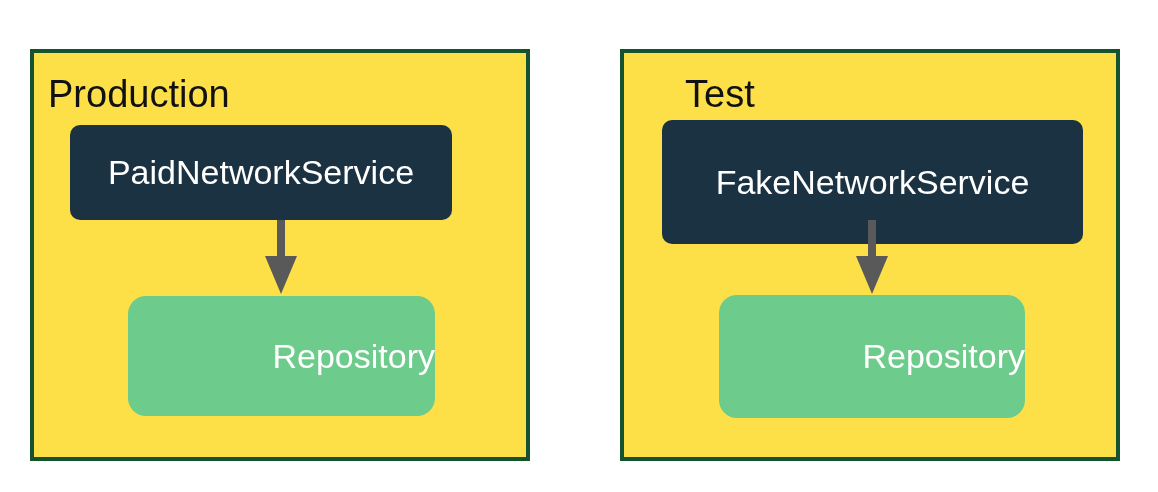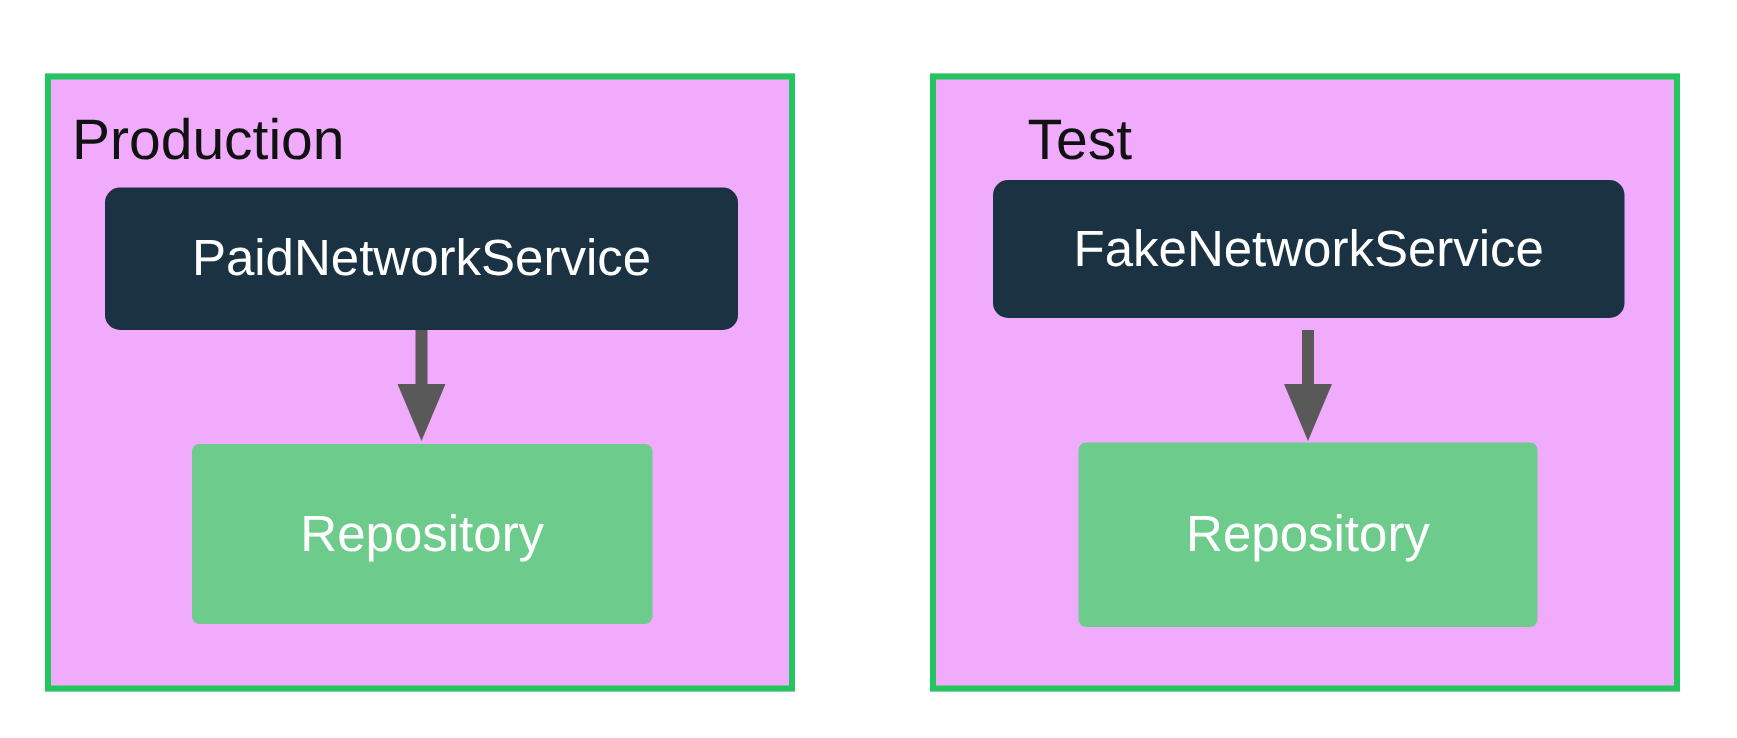--- a/index.html
+++ b/index.html
@@ -12,22 +12,22 @@
     height: 492px;
     position: relative;
     font-family: "Liberation Sans", sans-serif;
     overflow: hidden;
   }
   .env-container {
     position: absolute;
     top: 49px;
     width: 500px;
     height: 412px;
-    border: 4px solid #22c55e;
-    background: #f0abfc;
+    border: 4px solid #14532d;
+    background: #fde047;
     box-sizing: border-box;
   }
   .env-container.production { left: 30px; }
   .env-container.test       { left: 620px; }
 
   .env-label {
     position: absolute;
     top: 22px;
     font-size: 38px;
     line-height: 1;
@@ -42,41 +42,41 @@
     background: #1b3242;
     border-radius: 10px;
     display: flex;
     align-items: center;
     justify-content: center;
     color: #ffffff;
     font-size: 34px;
     white-space: nowrap;
   }
   .env-container.production .service-box {
-    left: 36px; top: 72px; width: 422px; height: 95px;
+    left: 36px; top: 72px; width: 382px; height: 95px;
   }
   .env-container.test .service-box {
-    left: 38px; top: 67px; width: 421px; height: 92px;
+    left: 38px; top: 67px; width: 421px; height: 124px;
   }
 
   .arrow {
     position: absolute;
     width: 32px;
     height: 74px;
   }
   .env-container.production .arrow { left: 231px; top: 167px; }
   .env-container.test       .arrow { left: 232px; top: 167px; }
 
   .repository-box {
     position: absolute;
     background: #6dcb8b;
-    border-radius: 5px;
+    border-radius: 18px;
     display: flex;
     align-items: center;
-    justify-content: center;
+    justify-content: flex-end;
     color: #ffffff;
     font-size: 34px;
     white-space: nowrap;
   }
   .env-container.production .repository-box {
     left: 94px; top: 243px; width: 307px; height: 120px;
   }
   .env-container.test .repository-box {
     left: 95px; top: 242px; width: 306px; height: 123px;
   }

